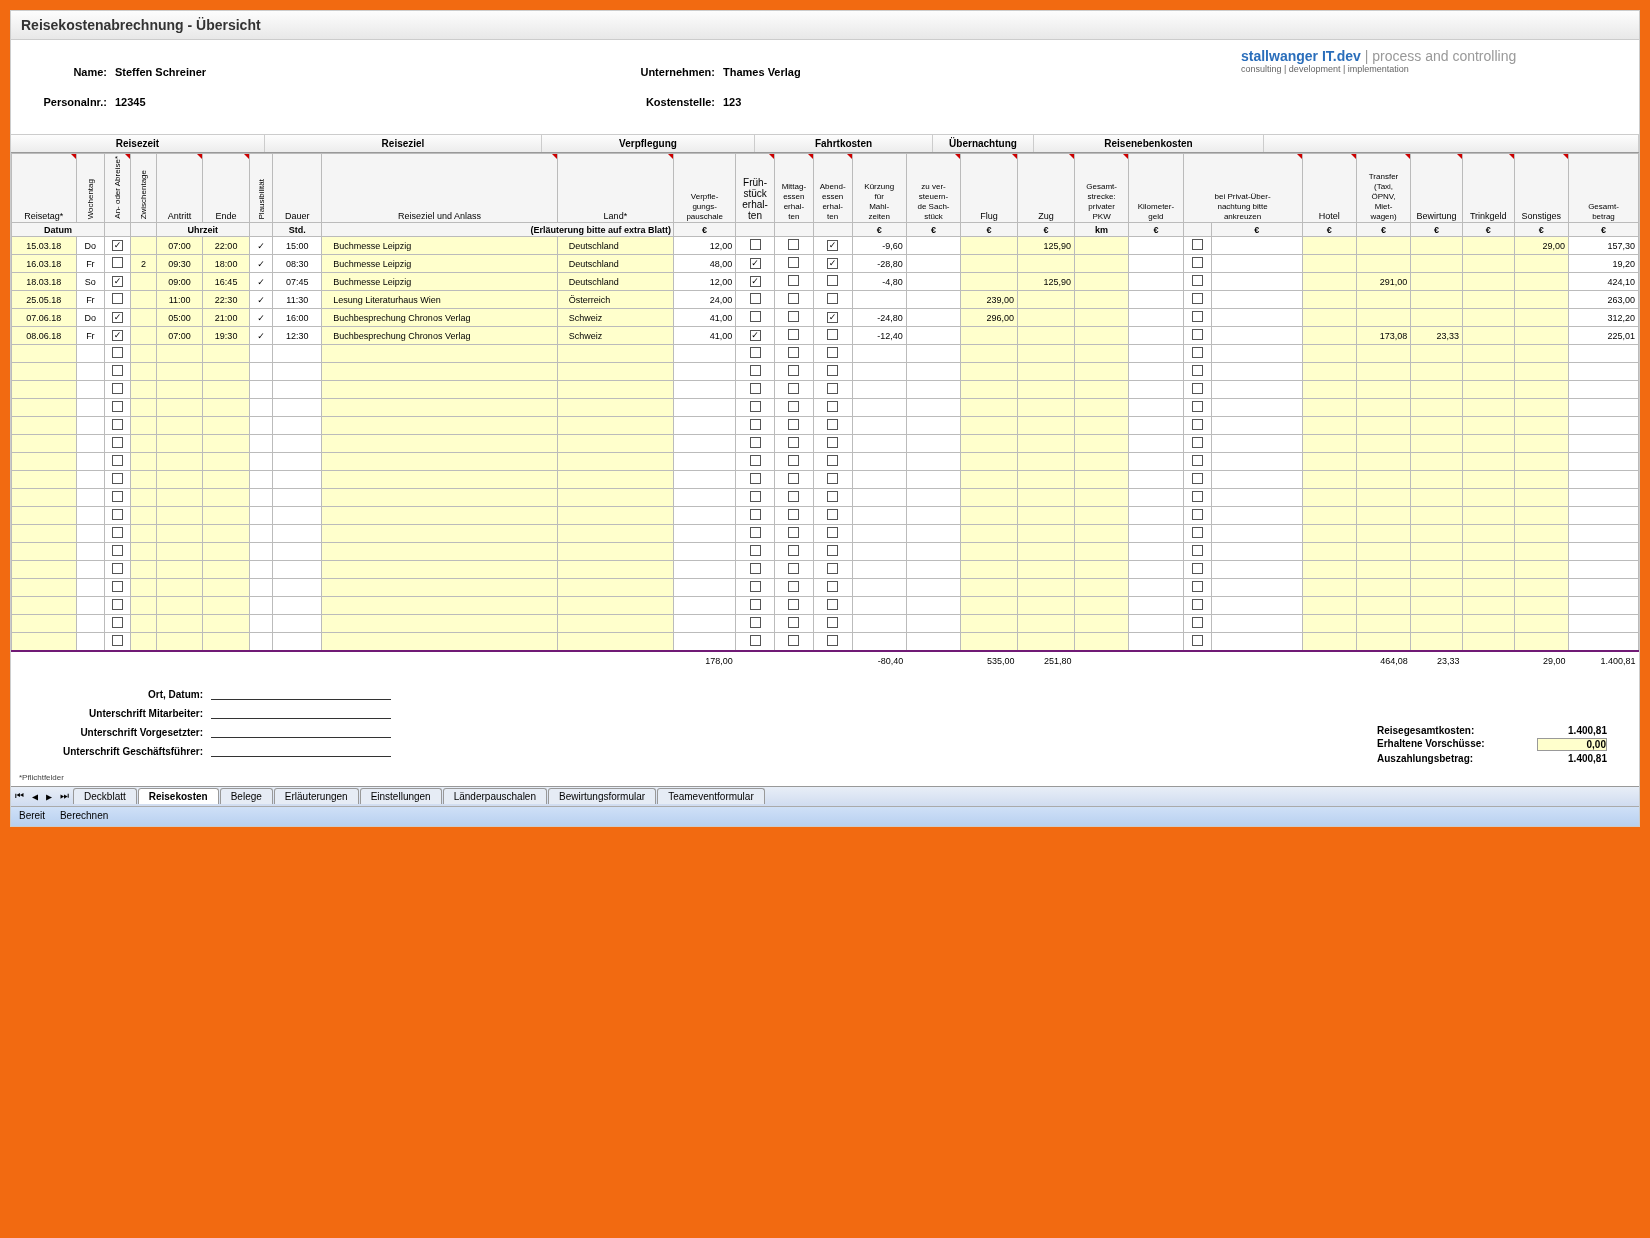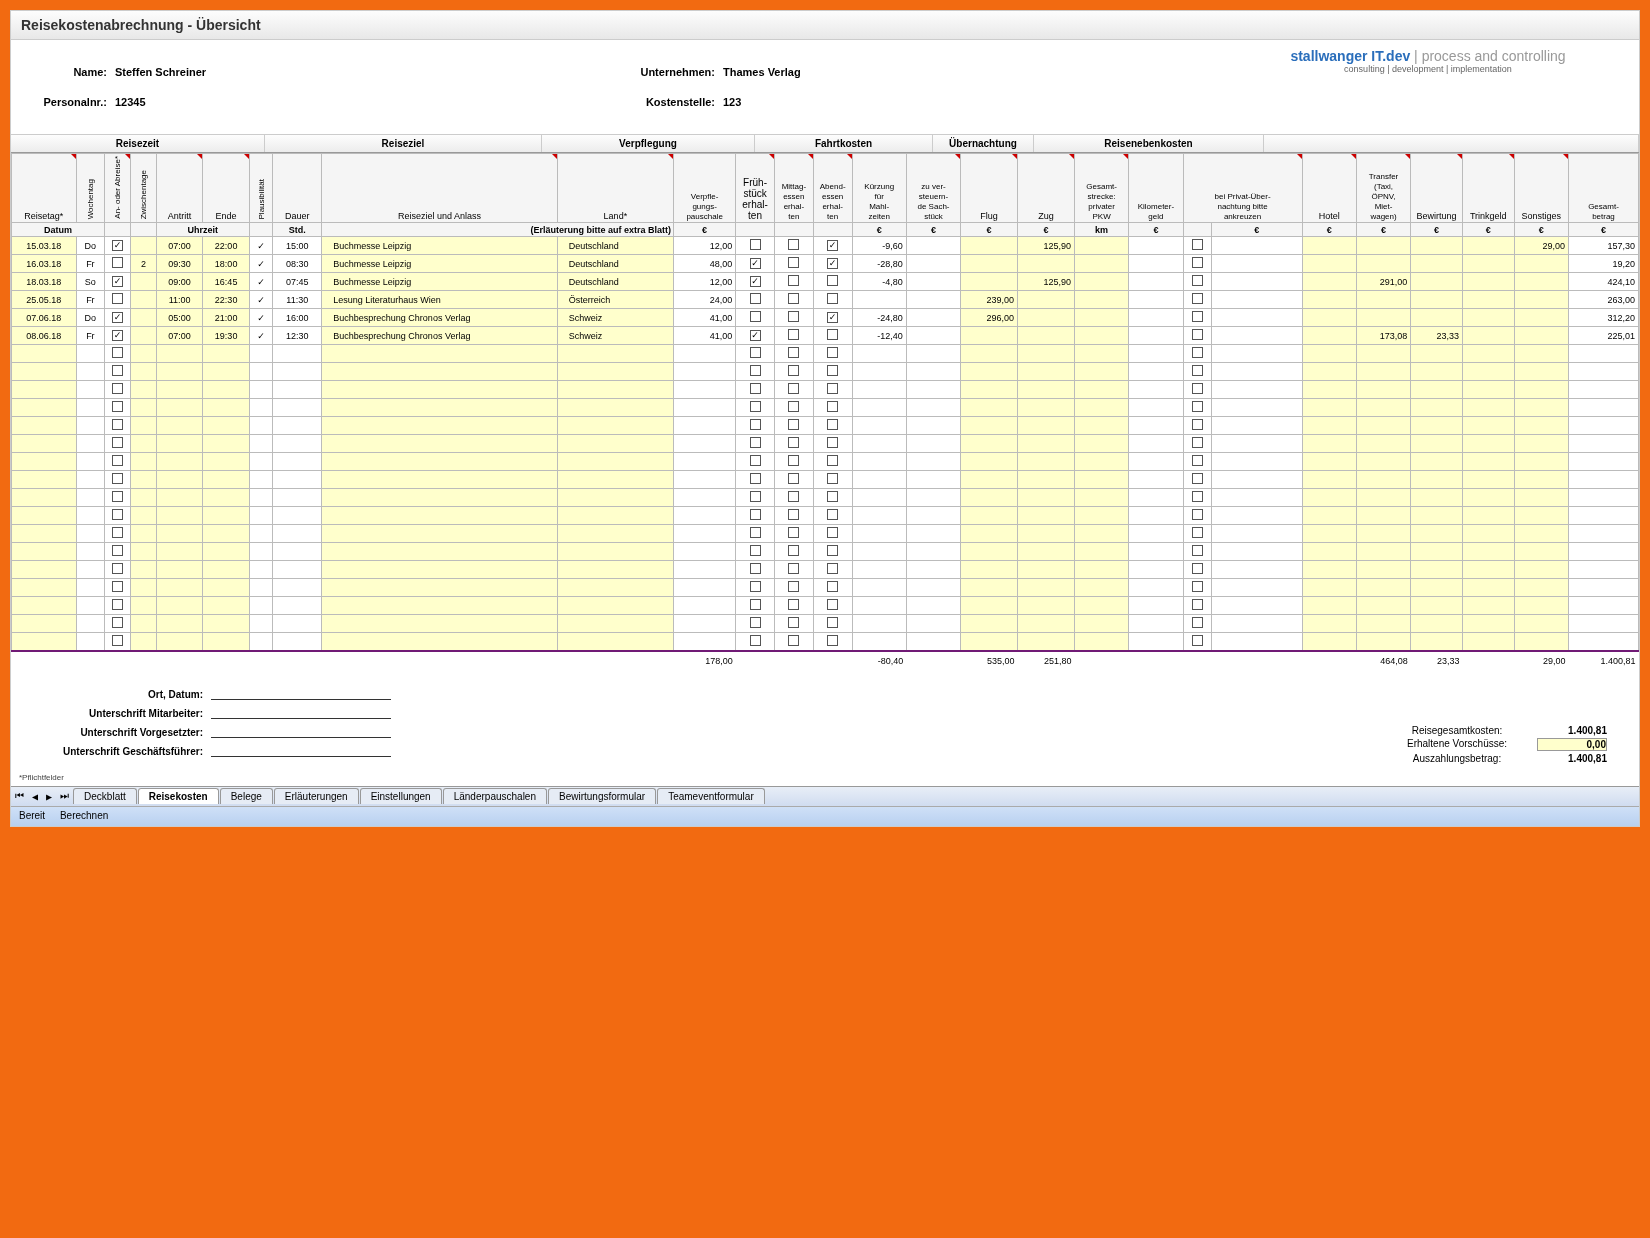--- a/index.html
+++ b/index.html
@@ -4,21 +4,21 @@
 <style>
 *{box-sizing:border-box;margin:0;padding:0}
 body{background:#f26a11;padding:10px;font-family:Arial,Helvetica,sans-serif;font-size:10px;color:#000}
 .page{background:#fff;border:1px solid #ccc;overflow:hidden}
 .titlebar{background:linear-gradient(#fdfdfd,#e8e8e8);border-bottom:1px solid #ccc;padding:6px 10px;font-size:14px;font-weight:bold;color:#333}
 .header{display:flex;padding:8px 14px;font-size:11px;border-bottom:1px solid #ccc}
 .info-col{flex:0 0 38%}
 .info-row{display:flex;margin:18px 0}
 .info-label{width:90px;text-align:right;font-weight:bold;padding-right:8px}
 .info-val{font-weight:bold}
-.branding{flex:1;text-align:center;padding-right:10px}
+.branding{flex:1;text-align:left;padding-right:10px}
 .brand-line{font-size:14px}
 .brand-blue{color:#2a6ebb;font-weight:bold}
 .brand-gray{color:#999}
 .brand-sub{font-size:9px;color:#666}
 .grouprow{display:flex;background:linear-gradient(#fdfdfd,#ececec);border-bottom:1px solid #999}
 .grouprow div{border-right:1px solid #ccc;text-align:center;padding:3px 0;font-weight:bold;font-size:10px}
 table{border-collapse:collapse;width:100%;table-layout:fixed}
 th,td{border:1px solid #bbb;font-size:9px;padding:1px 2px;text-align:center;height:18px;white-space:nowrap;overflow:hidden}
 th{background:#f5f5f5;font-weight:normal;vertical-align:bottom;position:relative}
 th .tri{position:absolute;top:0;right:0;width:0;height:0;border-left:5px solid transparent;border-top:5px solid #c00}
@@ -31,21 +31,21 @@
 .ck{background:#fff}
 .ck::after{content:"✓";font-size:9px}
 .totals td{font-weight:normal;border:none;border-top:2px solid #701a75;height:20px}
 .sig-area{padding:10px 20px 4px 20px;display:flex}
 .sig-left{flex:0 0 45%}
 .sig-row{display:flex;margin:8px 0}
 .sig-label{width:180px;text-align:right;font-weight:bold;font-size:10px;padding-right:8px}
 .sig-line{flex:0 0 180px;border-bottom:1px solid #333}
 .sig-right{flex:1;display:flex;flex-direction:column;justify-content:flex-end;align-items:flex-end;padding-right:12px}
 .sum-row{display:flex;font-size:10px;margin:1px 0}
-.sum-label{width:160px;text-align:center;font-weight:normal}
+.sum-label{width:160px;text-align:left;font-weight:bold}
 .sum-val{width:70px;text-align:right;font-weight:bold;padding-left:6px}
 .sum-val.y{background:#ffffcc;border:1px solid #999}
 .pflicht{font-size:8px;padding:4px 8px;color:#444}
 .tabs{background:linear-gradient(#e8eef7,#d0dcf0);border-top:1px solid #999;font-size:10px;display:flex;align-items:center;height:20px}
 .tabs .nav{padding:0 4px;font-family:monospace}
 .tab{padding:2px 10px;border:1px solid #999;border-bottom:none;background:#fff;margin-right:1px;border-radius:3px 3px 0 0;cursor:pointer}
 .tab.inactive{background:#e6ecf5}
 .status{background:linear-gradient(#cfe0f7,#b8d0f0);height:20px;font-size:10px;padding:3px 8px;border-top:1px solid #aaa}
 .status span{margin-right:12px}
 </style>

